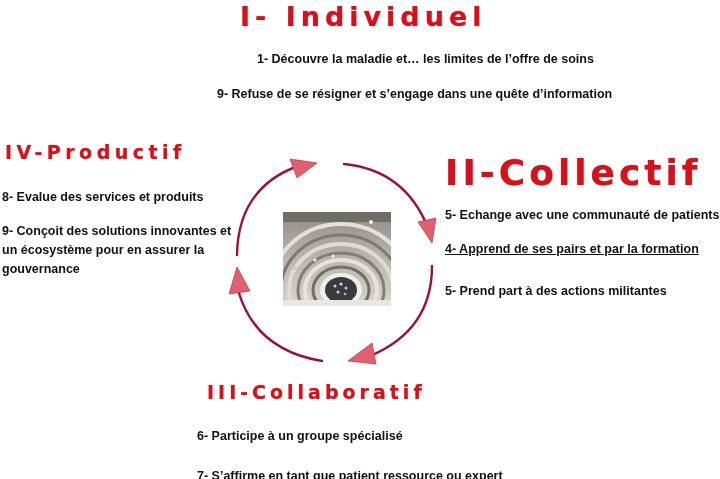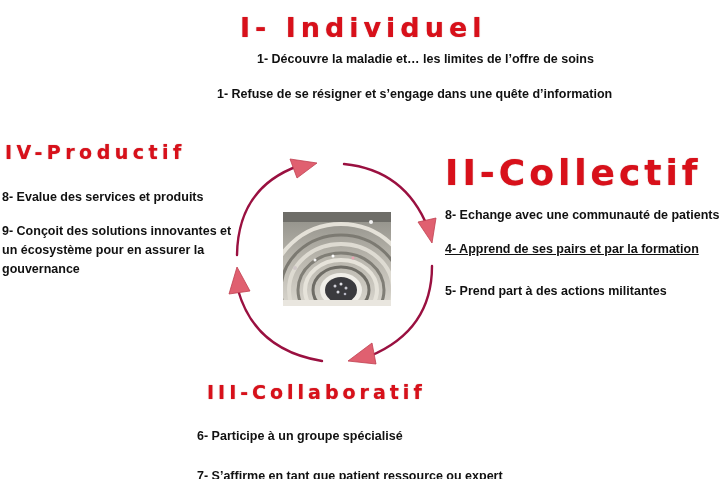--- a/index.html
+++ b/index.html
@@ -16,21 +16,21 @@
     }
     .heading {
       position: absolute;
       font-family: "DejaVu Sans", "Liberation Sans", sans-serif;
       font-weight: bold;
       color: #d8101a;
       white-space: nowrap;
       text-shadow: 0 0 1px rgba(150,0,0,0.6);
       line-height: 1;
     }
-    .h1 { left: 240px; top: 14px; font-size: 27px; letter-spacing: 5px; }
+    .h1 { left: 240px; top: 3px; font-size: 27px; letter-spacing: 5px; }
     .h2 { left: 445px; top: 155px; font-size: 36px; letter-spacing: 4px; }
     .h3 { left: 207px; top: 383px; font-size: 19px; letter-spacing: 4px; }
     .h4 { left: 5px; top: 143px; font-size: 19px; letter-spacing: 4.5px; }
 
     .item {
       position: absolute;
       font-family: "Liberation Sans", "DejaVu Sans", sans-serif;
       font-weight: bold;
       font-size: 12.5px;
       color: #111111;
@@ -59,23 +59,23 @@
   </style>
 </head>
 <body>
 
 <div class="heading h1">I- Individuel</div>
 <div class="heading h2">II-Collectif</div>
 <div class="heading h3">III-Collaboratif</div>
 <div class="heading h4">IV-Productif</div>
 
 <div class="item" style="left:217px; top:50px;margin-left:40px;">1- Découvre la maladie et… les limites de l’offre de soins</div>
-<div class="item" style="left:217px; top:85px;">1- Refuse de se résigner et s’engage dans une quête d’information</div>
+<div class="item" style="left:217px; top:85px;">9- Refuse de se résigner et s’engage dans une quête d’information</div>
 
-<div class="item" style="left:445px; top:206px;">8- Echange avec une communauté de patients</div>
+<div class="item" style="left:445px; top:206px;">5- Echange avec une communauté de patients</div>
 <div class="item" style="left:445px; top:240px;text-decoration:underline;">4- Apprend de ses pairs et par la formation</div>
 <div class="item" style="left:445px; top:282px;">5- Prend part à des actions militantes</div>
 
 <div class="item" style="left:197px; top:427px;">6- Participe à un groupe spécialisé</div>
 <div class="item" style="left:197px; top:460px;margin-top:7px;">7- S’affirme en tant que patient ressource ou expert</div>
 
 <div class="item" style="left:2px; top:188px;">8- Evalue des services et produits</div>
 <div class="item wrap" style="left:2px; top:222px;">9- Conçoit des solutions innovantes et un écosystème pour en assurer la gouvernance</div>
 
 <div class="center-photo">

